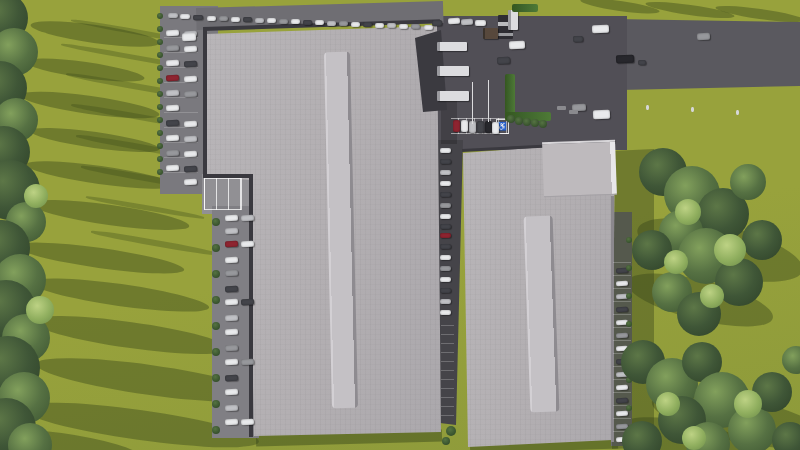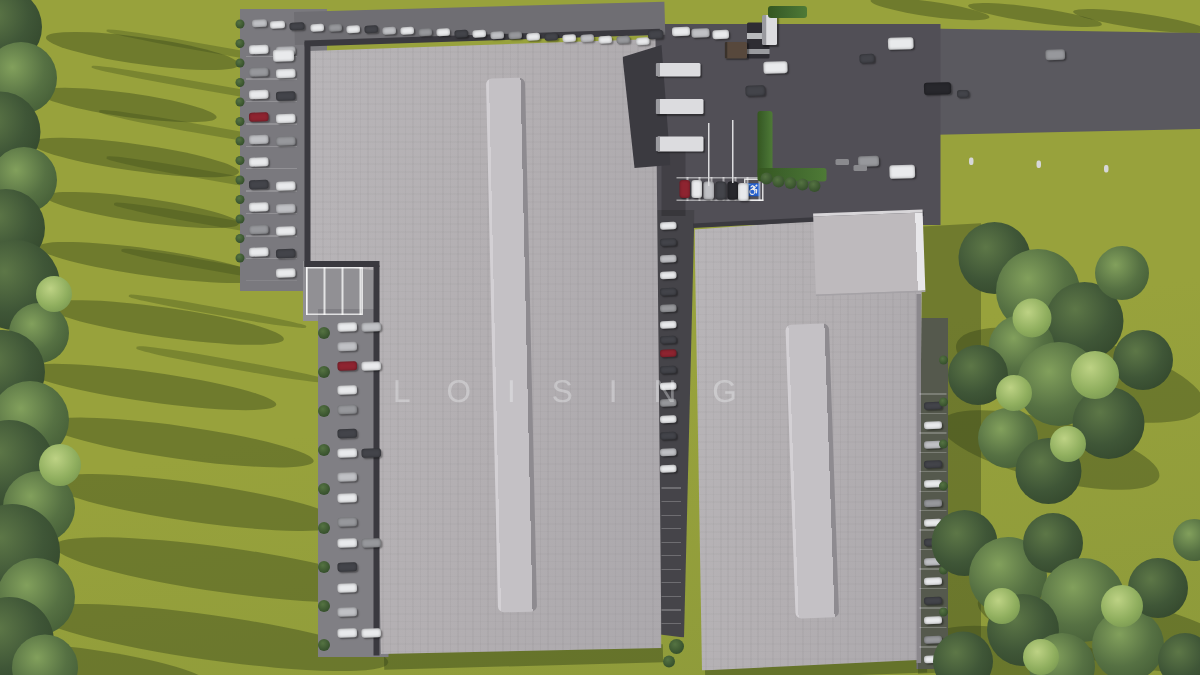--- a/index.html
+++ b/index.html
@@ -129,21 +129,20 @@
   <div id="parking-grid"></div>
   <div id="handicap-spot"><span style="position:static">♿</span></div>
   <div id="lines-front" class="park-lines"></div>
   <div id="lines-lane" class="park-lines"></div>
   <div id="lines-strip" class="park-lines"></div>
   <div id="lines-pad" class="park-lines"></div>
 
   <div id="vehicle-layer" style="position:static"></div>
   <div id="vegetation-layer" style="position:static"></div>
 
-  <div id="watermark">LOISING</div>
 <div class="tshadow" style="left: 30px; top: 25px; width: 130px; height: 18px; transform: rotate(8deg);"></div>
     <div class="tshadow" style="left: 25px; top: 62px; width: 120px; height: 16px; transform: rotate(8deg);"></div>
     <div class="tshadow" style="left: 20px; top: 96px; width: 140px; height: 18px; transform: rotate(8deg);"></div>
     <div class="tshadow" style="left: 30px; top: 132px; width: 130px; height: 16px; transform: rotate(8deg);"></div>
     <div class="tshadow" style="left: 25px; top: 166px; width: 150px; height: 18px; transform: rotate(8deg);"></div>
     <div class="tshadow" style="left: 30px; top: 205px; width: 160px; height: 20px; transform: rotate(8deg);"></div>
     <div class="tshadow" style="left: 15px; top: 248px; width: 170px; height: 20px; transform: rotate(8deg);"></div>
     <div class="tshadow" style="left: 30px; top: 284px; width: 180px; height: 22px; transform: rotate(8deg);"></div>
     <div class="tshadow" style="left: 30px; top: 322px; width: 200px; height: 26px; transform: rotate(8deg);"></div>
     <div class="tshadow" style="left: 35px; top: 365px; width: 230px; height: 30px; transform: rotate(8deg);"></div>

